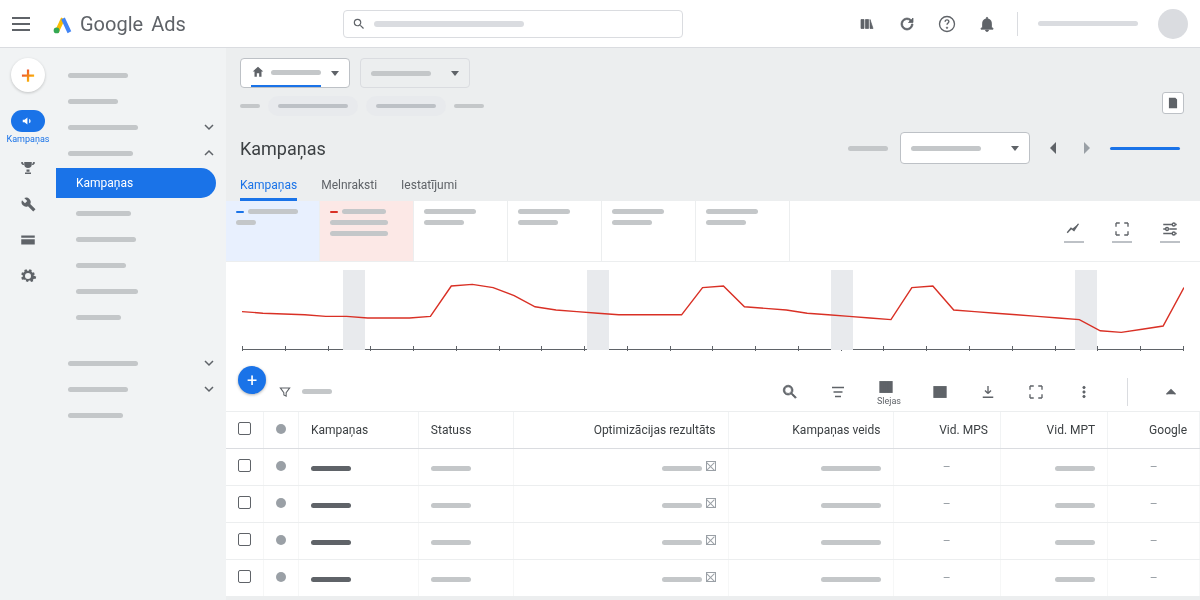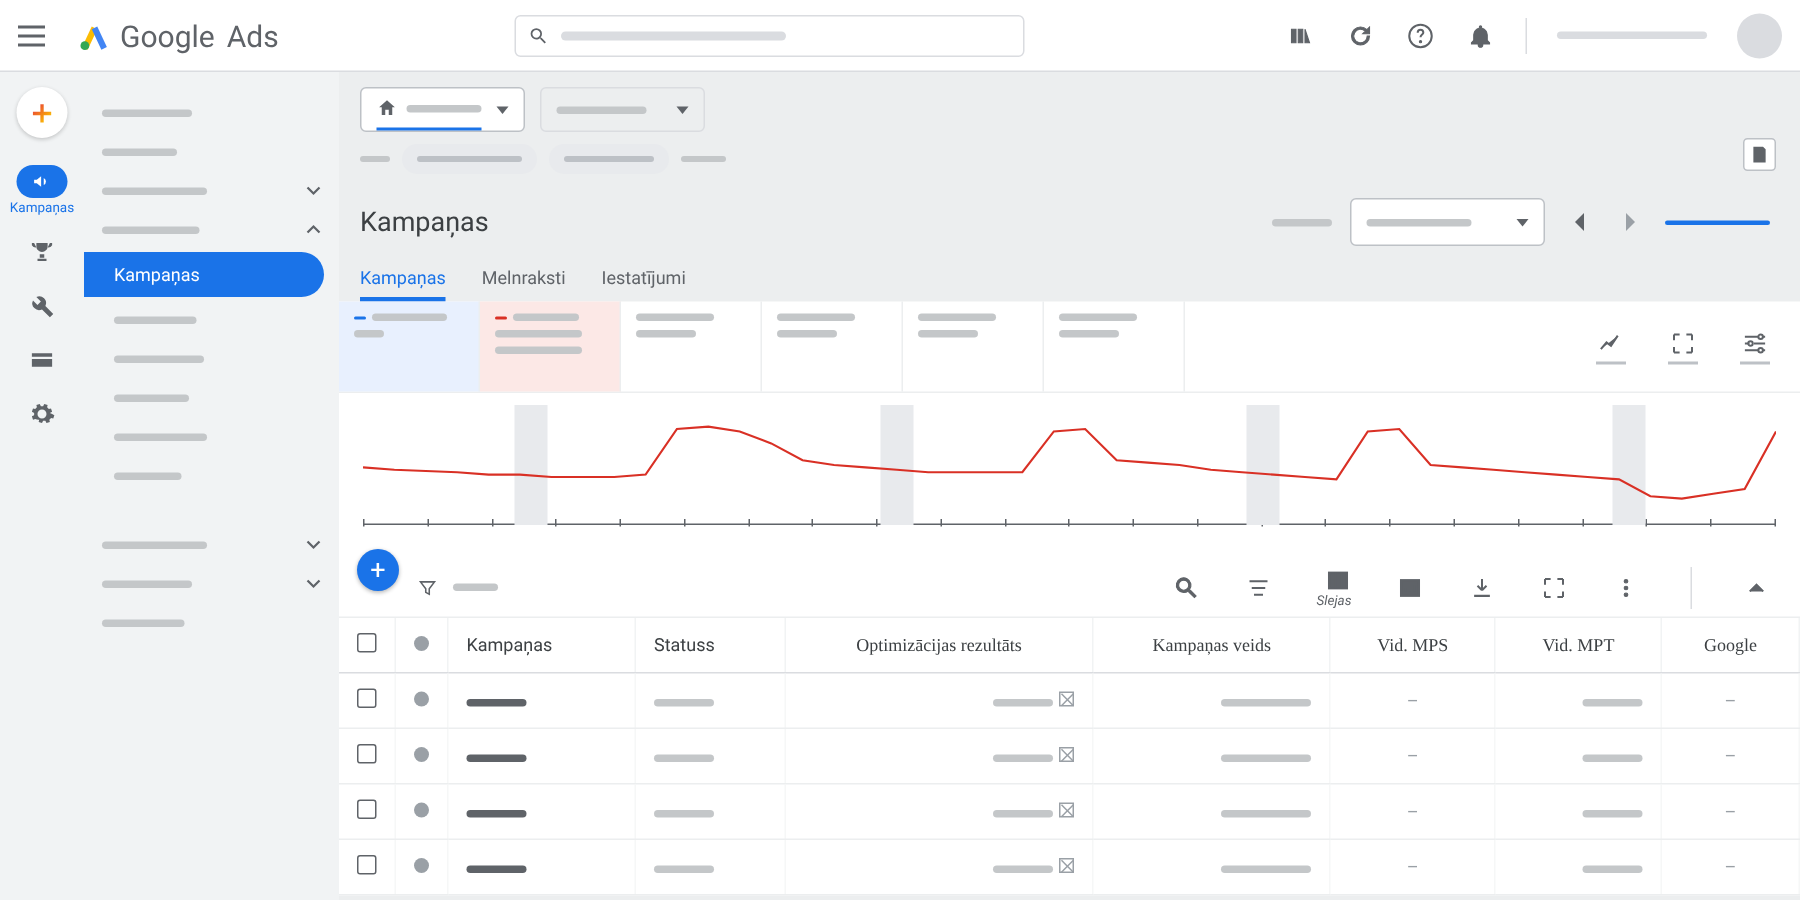--- a/index.html
+++ b/index.html
@@ -99,28 +99,28 @@
 .chart .baseline { position: absolute; left: 16px; right: 16px; bottom: 22px; height: 1px; background: #5f6368; }
 .chart .bt { position: absolute; left: 16px; right: 16px; bottom: 20px; height: 6px; display: flex; justify-content: space-between; }
 .chart .bt span { width: 1px; height: 5px; background: #5f6368; }
 .chart svg.line { position: absolute; left: 16px; right: 16px; top: 8px; bottom: 22px; width: calc(100% - 32px); height: 80px; }
 
 
 .fab-row { display: flex; align-items: center; height: 40px; position: relative; }
 .fab { width: 28px; height: 28px; border-radius: 50%; background: #1a73e8; color: #fff; display: flex; align-items: center; justify-content: center; font-size: 18px; position: absolute; left: 12px; top: -6px; box-shadow: 0 1px 3px rgba(0,0,0,0.3); cursor: pointer; }
 .filter-bar { flex: 1; display: flex; align-items: center; padding-left: 52px; gap: 10px; border-bottom: 1px solid #eceeef; height: 100%; }
 .tb-right { display: flex; align-items: center; gap: 30px; padding-right: 20px; margin-left: auto; }
-.tb-ico { display: flex; flex-direction: column; align-items: flex-end; font-size: 9px; color: #5f6368; cursor: pointer; font-style: italic; }
+.tb-ico { display: flex; flex-direction: column; align-items: flex-start; font-size: 9px; color: #5f6368; cursor: pointer; }
 .tb-ico svg { width: 18px; height: 18px; fill: #5f6368; stroke: #5f6368; }
 .vsep { width: 1px; height: 28px; background: #dadce0; margin: 0 4px; }
 
 
 table { width: 100%; border-collapse: collapse; font-size: 12px; }
 th { text-align: left; font-weight: 400; color: #3c4043; padding: 10px 12px; border-bottom: 1px solid #dadce0; border-right: 1px solid #f1f3f4; font-size: 12px; }
-th.r { text-align: center; font-family: Liberation Serif, serif; }
+th.r { text-align: right; }
 td { padding: 10px 12px; border-bottom: 1px solid #eceeef; border-right: 1px solid #f6f7f7; }
 td.c { text-align: center; color: #9aa0a6; }
 .cb { width: 13px; height: 13px; border: 1.5px solid #5f6368; display: inline-block; border-radius: 2px; cursor: pointer; }
 .dotg { width: 10px; height: 10px; border-radius: 50%; background: #9aa0a6; display: inline-block; }
 .cell-ph { height: 5px; background: #c4c7c9; border-radius: 3px; display: inline-block; }
 .opt-box { width: 10px; height: 10px; border: 1px solid #9aa0a6; display: inline-block; margin-left: 4px; position: relative; }
 .opt-box::before, .opt-box::after { content: ''; position: absolute; width: 140%; height: 1px; background: #9aa0a6; top: 50%; left: -20%; }
 .opt-box::before { transform: rotate(45deg); }
 .opt-box::after { transform: rotate(-45deg); }
 </style>

